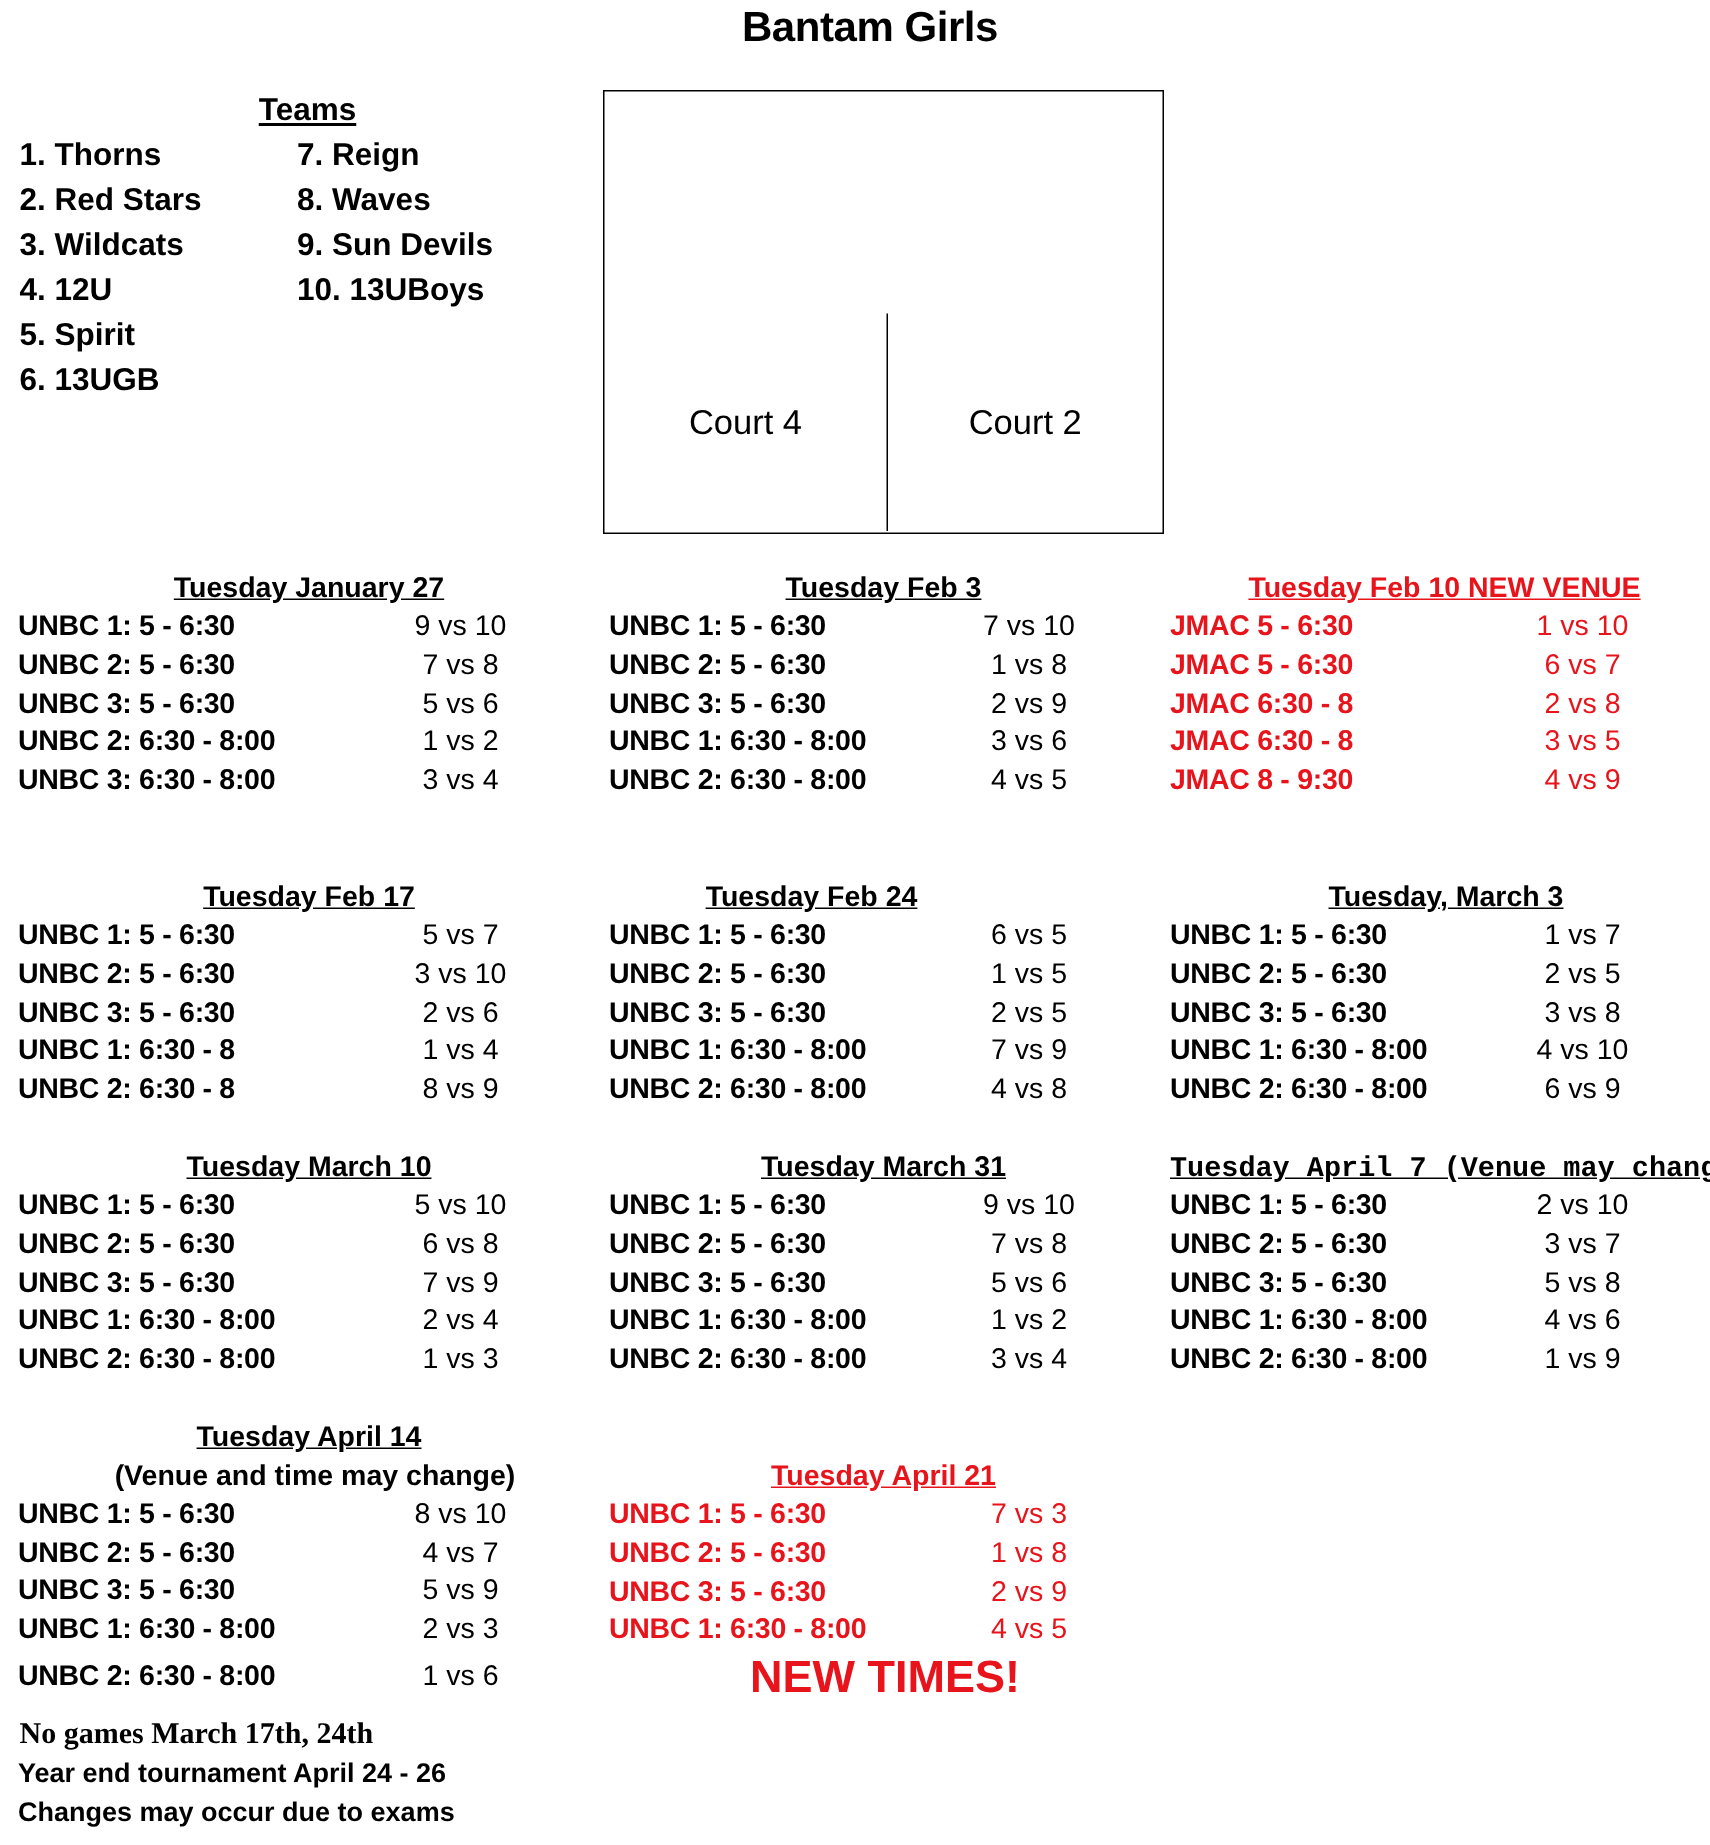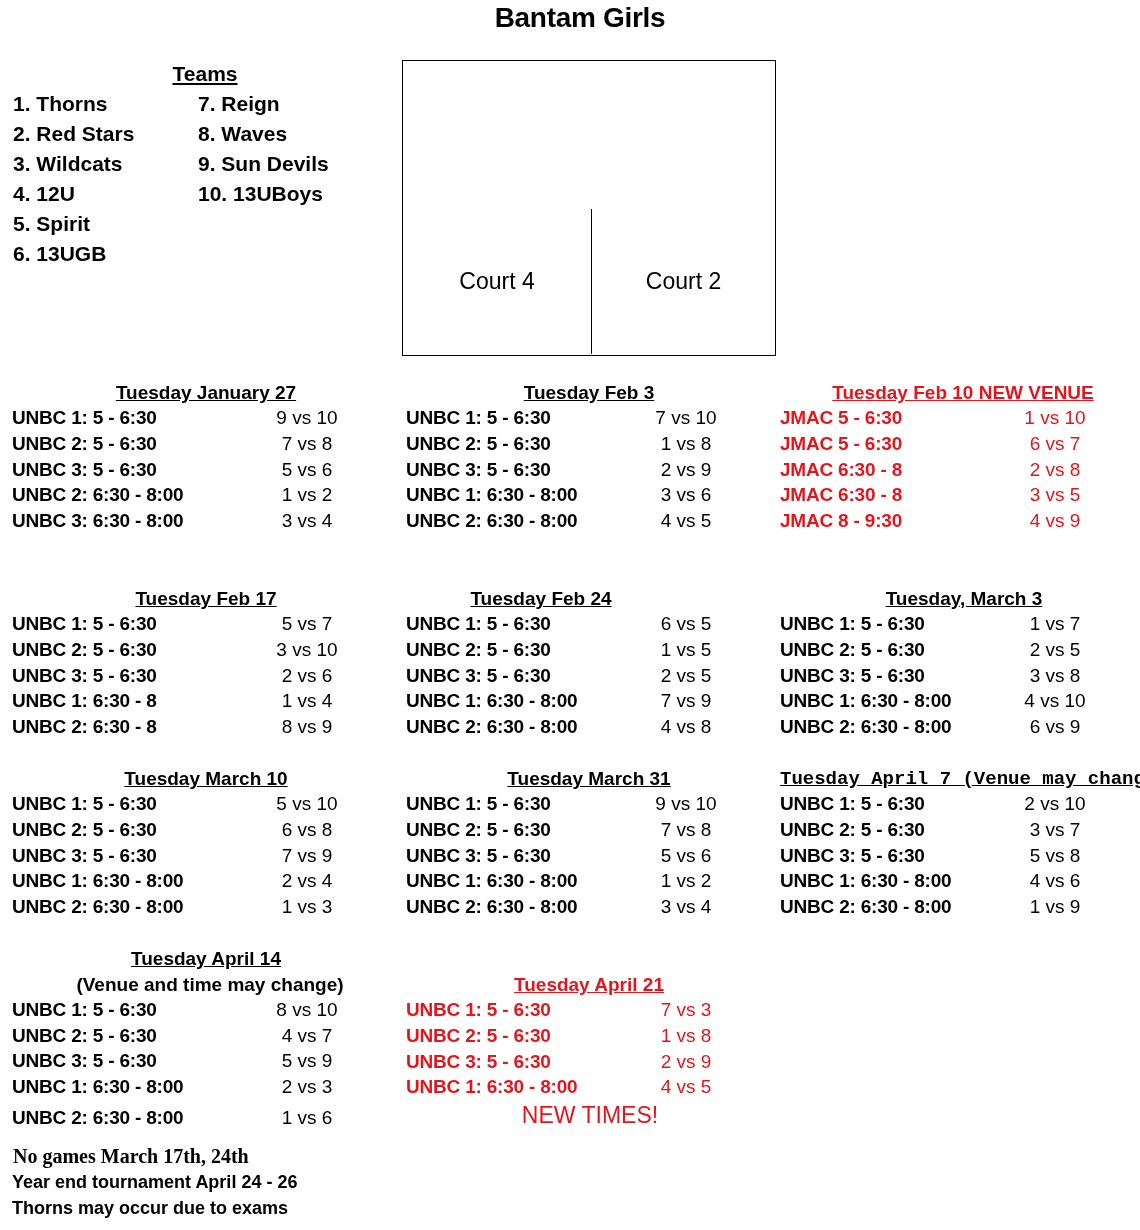--- a/index.html
+++ b/index.html
@@ -41,21 +41,21 @@
     .block-sub {
       position: absolute; white-space: nowrap; font-size: 19px; font-weight: bold; text-align: center;
     }
     .game-row { position: absolute; left: 0; height: 26px; white-space: nowrap; font-size: 19px; }
     .game-time { position: absolute; left: 0; font-weight: bold; letter-spacing: -0.2px; }
     .game-match { position: absolute; text-align: center; width: 80px; }
     .red { color: #e8141c; }
 
     .new-times {
       left: 500px; width: 180px; top: 1102px; text-align: center;
-      font-size: 23px; font-weight: normal;
+      font-size: 30px; font-weight: bold;
     }
     .note1 { left: 13px; top: 1145px; font-family: "Liberation Serif", "DejaVu Serif", serif; font-size: 20px; font-weight: bold; }
     .note2 { left: 12px; top: 1172px; font-size: 18px; font-weight: bold; }
     .note3 { left: 12px; top: 1198px; font-size: 18px; font-weight: bold; }
   </style>
 </head>
 <body>
 
 <div class="abs title">Bantam Girls</div>
 
@@ -337,13 +337,13 @@
     </div>
   <div class="game-row" style="top:102px;">
       <span class="game-time">UNBC 1: 6:30 - 8:00</span>
       <span class="game-match" style="left:240px;">4 vs 5</span>
     </div>
 </div>
 <div class="abs new-times red">NEW TIMES!</div>
 
 <div class="abs note1">No games March 17th, 24th</div>
 <div class="abs note2">Year end tournament April 24 - 26</div>
-<div class="abs note3">Thorns may occur due to exams</div>
+<div class="abs note3">Changes may occur due to exams</div>
 
 </body></html>

